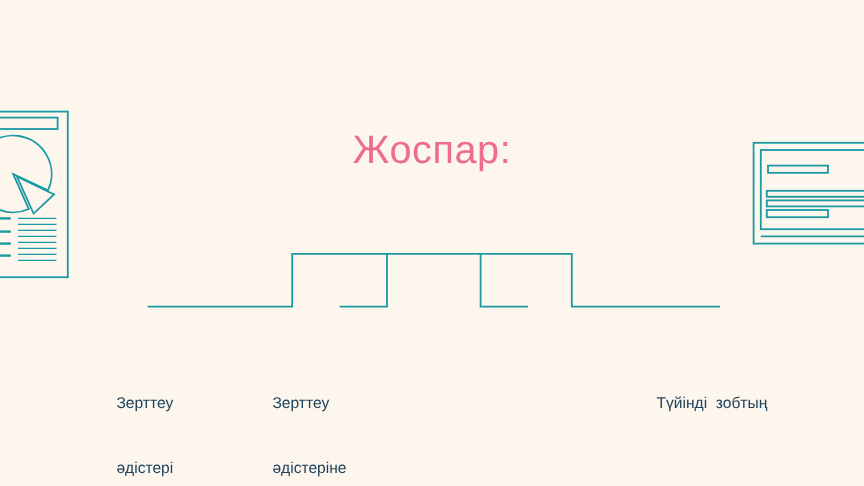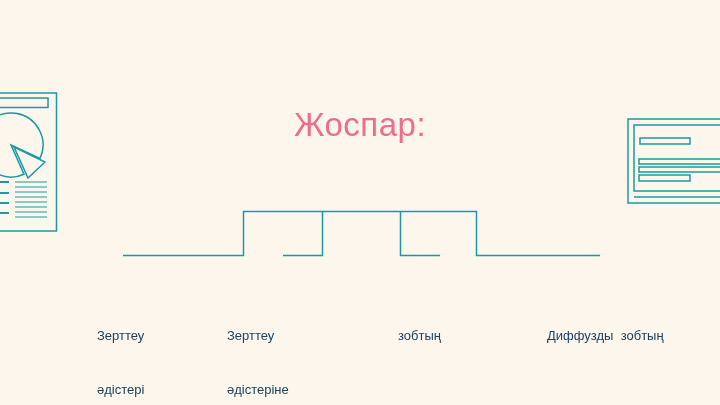--- a/index.html
+++ b/index.html
@@ -101,24 +101,23 @@
 
   <div class="agenda-item c2">
     <div>Зерттеу</div>
     <div>әдістеріне</div>
     
     
     
   </div>
 
   <div class="agenda-item c3">
-    <div>зобтың</div>
     
     
   </div>
 
   <div class="agenda-item c4">
-    <div>Диффузды  зобтың</div>
+    <div>Түйінді  зобтың</div>
     
     
   </div>
 
 </div>
 
 </body></html>

